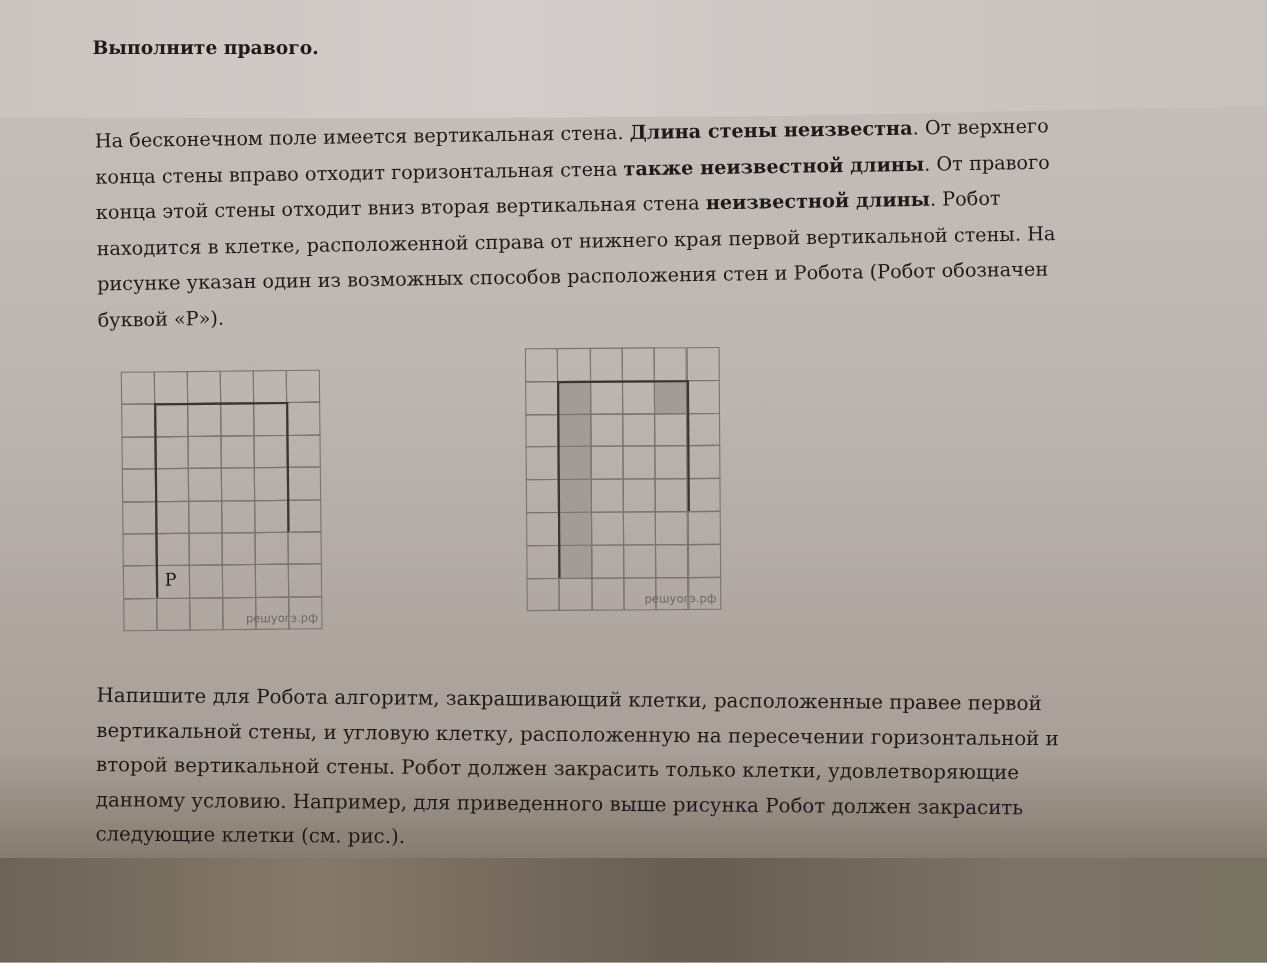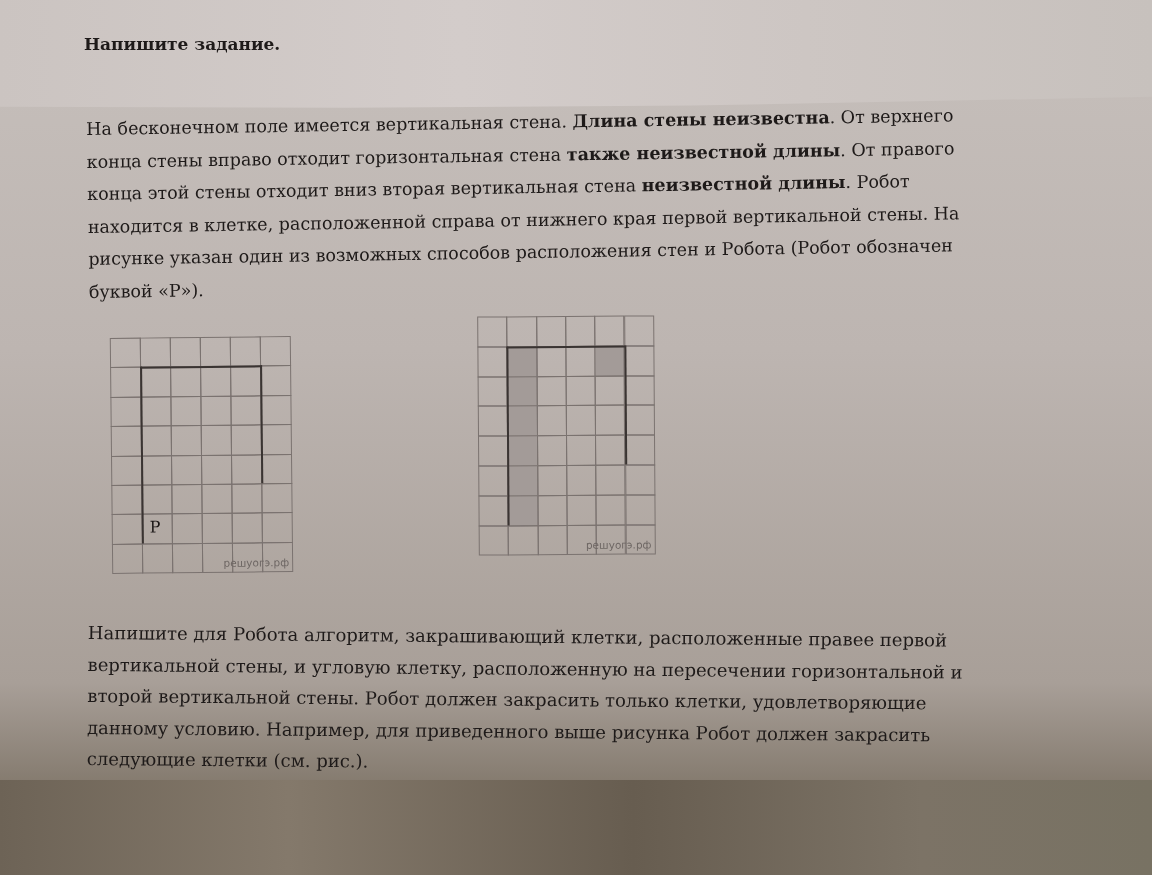--- a/index.html
+++ b/index.html
@@ -42,21 +42,21 @@
   .watermark {
     position: absolute; font-family: "DejaVu Sans", sans-serif; font-size: 10.5px; color: #6e6764;
   }
 </style>
 </head>
 <body>
 
 <div class="top-sheet"></div>
 <div class="shadow-bottom"></div>
 
-<div class="heading">Напишите задание.</div>
+<div class="heading">Выполните правого.</div>
 
 <div class="para p1" id="intro">
     <span class="line"><span>На бесконечном поле имеется вертикальная стена. </span><b>Длина стены неизвестна</b><span>. От верхнего</span></span>
     <span class="line"><span>конца стены вправо отходит горизонтальная стена </span><b>также неизвестной длины</b><span>. От правого</span></span>
     <span class="line"><span>конца этой стены отходит вниз вторая вертикальная стена </span><b>неизвестной длины</b><span>. Робот</span></span>
     <span class="line"><span>находится в клетке, расположенной справа от нижнего края первой вертикальной стены. На</span></span>
     <span class="line"><span>рисунке указан один из возможных способов расположения стен и Робота (Робот обозначен</span></span>
     <span class="line"><span>буквой «Р»).</span></span>
   </div>
 

